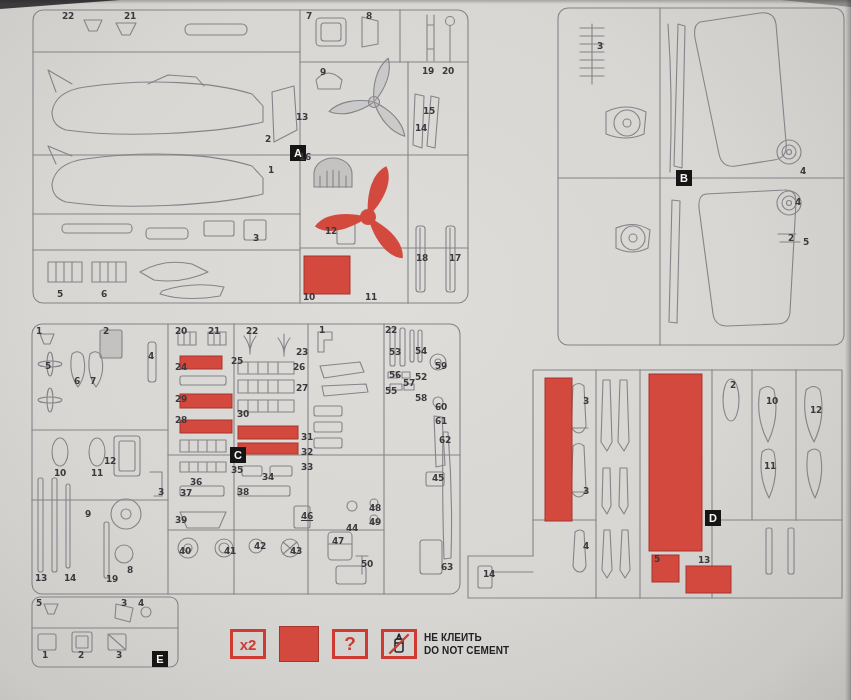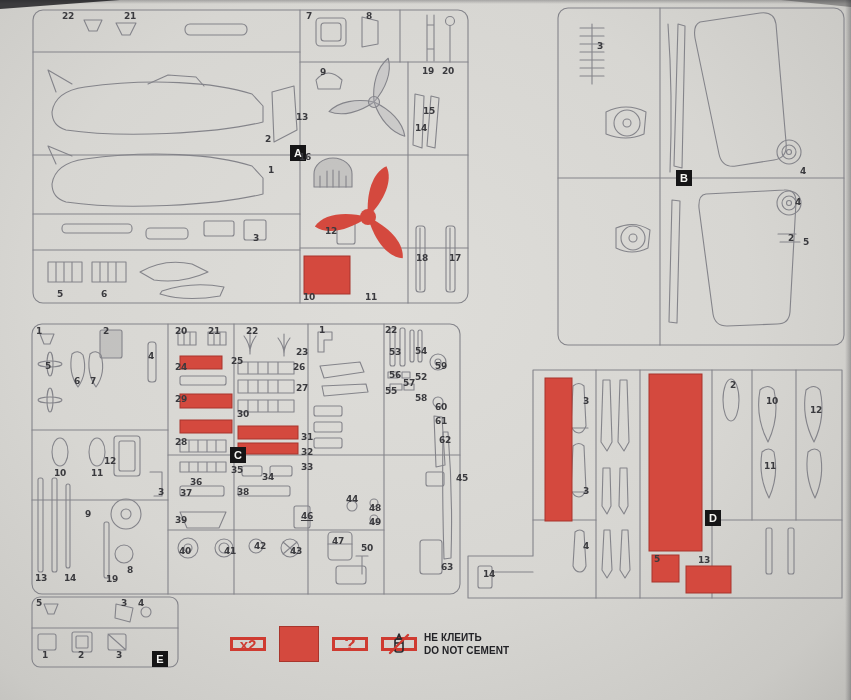--- a/index.html
+++ b/index.html
@@ -9,21 +9,21 @@
     background:radial-gradient(ellipse at 46% 42%, #deddd9 0%, #d7d6d2 55%, #cac9c5 88%, #bfbeba 100%);}
   svg.art{position:absolute;left:0;top:0;filter:blur(.3px)}
   #overlay{position:absolute;left:0;top:0;width:851px;height:700px}
   .part-num{position:absolute;transform:translate(-50%,-50%);
     font:700 9px "DejaVu Sans",sans-serif;color:#3a3a3e;letter-spacing:-.2px}
   .sprue-label{position:absolute;transform:translate(-50%,-50%);width:16px;height:16px;
     background:#151516;color:#f4f4f1;font:700 11px/16px "Liberation Sans",sans-serif;text-align:center}
   .legend{position:absolute;left:230px;top:626px;display:flex;gap:13px;align-items:center}
   .leg-item{display:flex;gap:7px;align-items:center}
   .sym{display:flex;align-items:center;justify-content:center;flex:0 0 auto}
-  .box-red{width:36px;height:14px;border:3px solid #cf3b31;color:#cf3b31;
+  .box-red{width:36px;height:30px;border:3px solid #cf3b31;color:#cf3b31;
     font:700 15px "Liberation Sans",sans-serif}
   .qmark{font-size:19px}
   .solid-red{width:40px;height:36px;background:#d4493e;border:1px solid #a8352c}
   .txt{display:flex;flex-direction:column;font:700 10px/1.32 "Liberation Sans",sans-serif;
     color:#222226;white-space:nowrap;letter-spacing:.1px}
   .edge-r{position:absolute;right:0;top:0;width:6px;height:100%;
     background:linear-gradient(to left, rgba(50,50,55,.35), rgba(0,0,0,0))}
   .edge-t{position:absolute;left:0;top:0;width:100%;height:4px;
     background:linear-gradient(to bottom, rgba(50,50,55,.30), rgba(0,0,0,0))}
   .c-tl{position:absolute;top:0;left:0;width:0;height:0;
@@ -318,42 +318,42 @@
       <span class="part-num" style="left: 181px; top: 331px;">20</span>
       <span class="part-num" style="left: 214px; top: 331px;">21</span>
       <span class="part-num" style="left: 252px; top: 331px;">22</span>
       <span class="part-num" style="left: 322px; top: 330px;">1</span>
       <span class="part-num" style="left: 302px; top: 352px;">23</span>
       <span class="part-num" style="left: 181px; top: 367px;">24</span>
       <span class="part-num" style="left: 237px; top: 361px;">25</span>
       <span class="part-num" style="left: 299px; top: 367px;">26</span>
       <span class="part-num" style="left: 302px; top: 388px;">27</span>
       <span class="part-num" style="left: 181px; top: 399px;">29</span>
-      <span class="part-num" style="left: 181px; top: 442px; text-align: right;">28</span>
+      <span class="part-num" style="left: 181px; top: 420px; text-align: right;">28</span>
       <span class="part-num" style="left: 243px; top: 414px;">30</span>
       <span class="part-num" style="left: 307px; top: 437px;">31</span>
       <span class="part-num" style="left: 307px; top: 452px;">32</span>
       <span class="part-num" style="left: 307px; top: 467px;">33</span>
       <span class="part-num" style="left: 237px; top: 470px;">35</span>
       <span class="part-num" style="left: 268px; top: 477px;">34</span>
       <span class="part-num" style="left: 196px; top: 470px; margin-top: 12px;">36</span>
       <span class="part-num" style="left: 186px; top: 493px;">37</span>
       <span class="part-num" style="left: 243px; top: 492px;">38</span>
       <span class="part-num" style="left: 181px; top: 520px;">39</span>
       <span class="part-num" style="left: 185px; top: 551px;">40</span>
       <span class="part-num" style="left: 230px; top: 551px;">41</span>
       <span class="part-num" style="left: 260px; top: 546px;">42</span>
       <span class="part-num" style="left: 296px; top: 551px;">43</span>
-      <span class="part-num" style="left: 352px; top: 499px;">44</span>
-      <span class="part-num" style="left: 438px; top: 478px; margin-left: 24px;">45</span>
+      <span class="part-num" style="left: 352px; top: 528px;">44</span>
+      <span class="part-num" style="left: 438px; top: 478px;">45</span>
       <span class="part-num" style="left: 307px; top: 516px; text-decoration: underline;">46</span>
       <span class="part-num" style="left: 338px; top: 541px;">47</span>
       <span class="part-num" style="left: 375px; top: 508px;">48</span>
       <span class="part-num" style="left: 375px; top: 522px;">49</span>
-      <span class="part-num" style="left: 367px; top: 548px;">50</span>
+      <span class="part-num" style="left: 367px; top: 564px;">50</span>
       <span class="part-num" style="left: 391px; top: 330px;">22</span>
       <span class="part-num" style="left: 421px; top: 333px; margin-top: 44px;">52</span>
       <span class="part-num" style="left: 395px; top: 352px;">53</span>
       <span class="part-num" style="left: 421px; top: 351px;">54</span>
       <span class="part-num" style="left: 395px; top: 375px;">56</span>
       <span class="part-num" style="left: 409px; top: 383px;">57</span>
       <span class="part-num" style="left: 391px; top: 391px;">55</span>
       <span class="part-num" style="left: 421px; top: 398px;">58</span>
       <span class="part-num" style="left: 441px; top: 366px;">59</span>
       <span class="part-num" style="left: 441px; top: 407px;">60</span>

